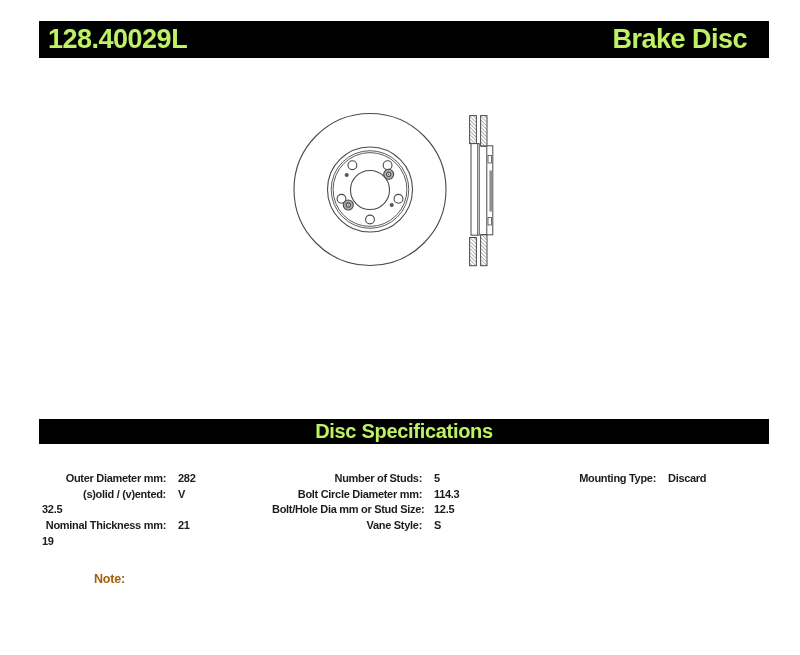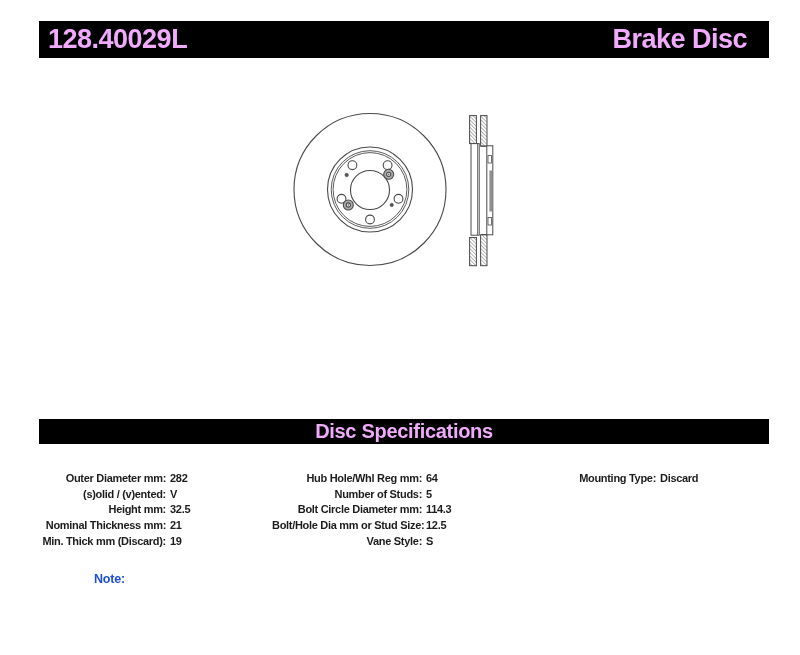--- a/index.html
+++ b/index.html
@@ -1,49 +1,49 @@
 <!DOCTYPE html>
 <html><head>
 <meta charset="utf-8">
 <style>
   html,body{margin:0;padding:0;}
   body{
     width:800px;height:655px;position:relative;background:#ffffff;
     font-family:"Liberation Sans", sans-serif;overflow:hidden;
   }
   .bar{
-    position:absolute;left:39px;width:730px;background:#000000;color:#f0abfc;
+    position:absolute;left:39px;width:730px;background:#000000;color:#bef264;
     font-weight:bold;box-sizing:border-box;
   }
   .header-bar{
     top:21px;height:37px;font-size:27px;line-height:37px;letter-spacing:-0.5px;
     display:flex;justify-content:space-between;align-items:center;
     padding:0 22px 0 9px;
   }
   .spec-bar{
     top:419px;height:25px;font-size:20px;line-height:25px;letter-spacing:-0.3px;
     text-align:center;
   }
   .drawing{position:absolute;left:280px;top:100px;width:240px;height:180px;}
   .spec-col{
     position:absolute;top:471px;font-size:11px;font-weight:bold;color:#1c1c1c;
     letter-spacing:-0.3px;
   }
   .spec-col .row{display:flex;line-height:15.7px;white-space:nowrap;align-items:center;}
   .spec-col .lbl{text-align:right;flex:0 0 auto;}
-  .spec-col .val{margin-left:4px;}
+  .spec-col .val{margin-left:12px;}
   .col1{left:30px;width:260px;}
   .col1 .lbl{width:136px;}
   .col2{left:272px;width:270px;}
   .col2 .lbl{width:150px;}
   .col3{left:540px;width:250px;}
   .col3 .lbl{width:116px;}
   .note{
     position:absolute;left:94px;top:572px;font-size:12.5px;font-weight:bold;
-    color:#1d4ed8;letter-spacing:-0.2px;
+    color:#a16207;letter-spacing:-0.2px;
   }
 </style>
 </head>
 <body>
 
 <div class="bar header-bar">
   <span>128.40029L</span>
   <span>Brake Disc</span>
 </div>
 
@@ -110,38 +110,32 @@
 <div class="spec-col col1">
   <div class="row">
       <span class="lbl">Outer Diameter mm:</span>
       <span class="val">282</span>
     </div>
   <div class="row">
       <span class="lbl">(s)olid / (v)ented:</span>
       <span class="val">V</span>
     </div>
   <div class="row">
-      <span class="lbl">Height mm:</span>
       <span class="val">32.5</span>
     </div>
   <div class="row">
       <span class="lbl">Nominal Thickness mm:</span>
       <span class="val">21</span>
     </div>
   <div class="row">
-      <span class="lbl">Min. Thick mm (Discard):</span>
       <span class="val">19</span>
     </div>
 </div>
 
 <div class="spec-col col2">
-  <div class="row">
-      <span class="lbl">Hub Hole/Whl Reg mm:</span>
-      <span class="val">64</span>
-    </div>
   <div class="row">
       <span class="lbl">Number of Studs:</span>
       <span class="val">5</span>
     </div>
   <div class="row">
       <span class="lbl">Bolt Circle Diameter mm:</span>
       <span class="val">114.3</span>
     </div>
   <div class="row">
       <span class="lbl">Bolt/Hole Dia mm or Stud Size:</span>

